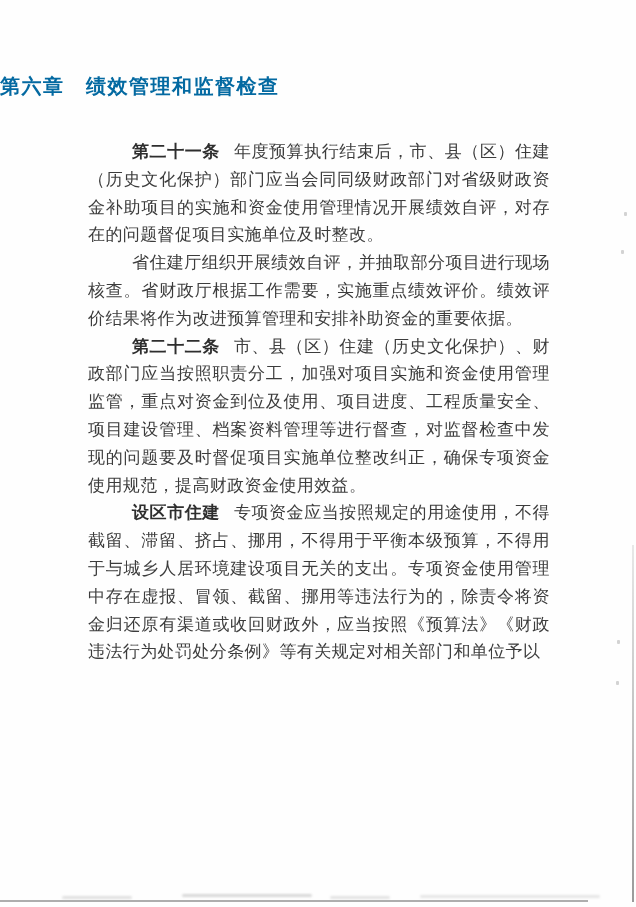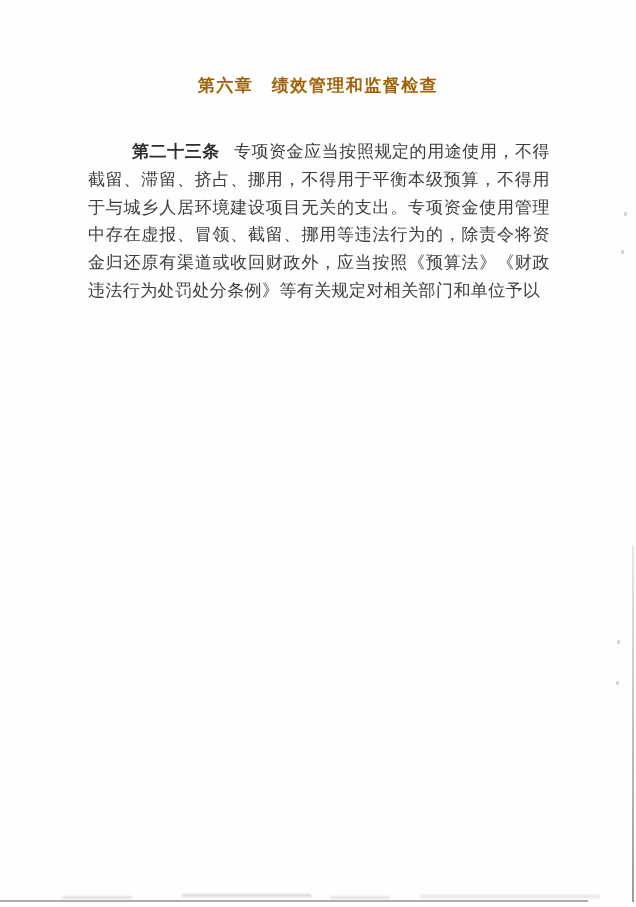--- a/index.html
+++ b/index.html
@@ -11,25 +11,25 @@
     position: relative;
     width: 636px;
     height: 907px;
     background: #fefefe;
     overflow: hidden;
     font-family: "Liberation Serif", "DejaVu Serif", serif;
   }
   .chapter-title {
     margin: 74px 0 0 0;
     padding: 0;
-    text-align: center;
-    font-size: 17px;
+    text-align: left;
+    font-size: 20px;
     font-weight: 700;
     letter-spacing: 1.5px;
-    color: #a16207;
+    color: #0369a1;
     line-height: 24px;
   }
   .doc-body {
     margin-top: 40px;
     padding: 0 86px 0 88px;
     color: #3c3c3c;
   }
   .para {
     margin: 0;
     padding: 0;
@@ -89,26 +89,29 @@
 </style>
 </head>
 <body>
 
 <div class="page">
 
   <h1 class="chapter-title">第六章　绩效管理和监督检查</h1>
 
   <div class="doc-body">
 
+    <p class="para"><span class="article-lead">第二十一条</span><span>年度预算执行结束后，市、县（区）住建（历史文化保护）部门应当会同同级财政部门对省级财政资金补助项目的实施和资金使用管理情况开展绩效自评，对存在的问题督促项目实施单位及时整改。</span></p>
 
 
+    <p class="para"><span>省住建厅组织开展绩效自评，并抽取部分项目进行现场核查。省财政厅根据工作需要，实施重点绩效评价。绩效评价结果将作为改进预算管理和安排补助资金的重要依据。</span></p>
 
 
+    <p class="para"><span class="article-lead">第二十二条</span><span>市、县（区）住建（历史文化保护）、财政部门应当按照职责分工，加强对项目实施和资金使用管理监管，重点对资金到位及使用、项目进度、工程质量安全、项目建设管理、档案资料管理等进行督查，对监督检查中发现的问题要及时督促项目实施单位整改纠正，确保专项资金使用规范，提高财政资金使用效益。</span></p>
 
-    <p class="para"><span class="article-lead">第二十三条</span><span>专项资金应当按照规定的用途使用，不得截留、滞留、挤占、挪用，不得用于平衡本级预算，不得用于与城乡人居环境建设项目无关的支出。专项资金使用管理中存在虚报、冒领、截留、挪用等违法行为的，除责令将资金归还原有渠道或收回财政外，应当按照《预算法》《财政违法行为处罚处分条例》等有关规定对相关部门和单位予以</span></p>
+    <p class="para"><span class="article-lead">设区市住建</span><span>专项资金应当按照规定的用途使用，不得截留、滞留、挤占、挪用，不得用于平衡本级预算，不得用于与城乡人居环境建设项目无关的支出。专项资金使用管理中存在虚报、冒领、截留、挪用等违法行为的，除责令将资金归还原有渠道或收回财政外，应当按照《预算法》《财政违法行为处罚处分条例》等有关规定对相关部门和单位予以</span></p>
 
   </div>
 
   <div class="scan-edge-bottom"></div>
   <div class="scan-edge-right"></div>
   <div class="scan-smudge smudge-1"></div>
   <div class="scan-smudge smudge-2"></div>
   <div class="scan-smudge smudge-3"></div>
   <div class="scan-smudge smudge-4"></div>
   <div class="scan-speck speck-1"></div>

